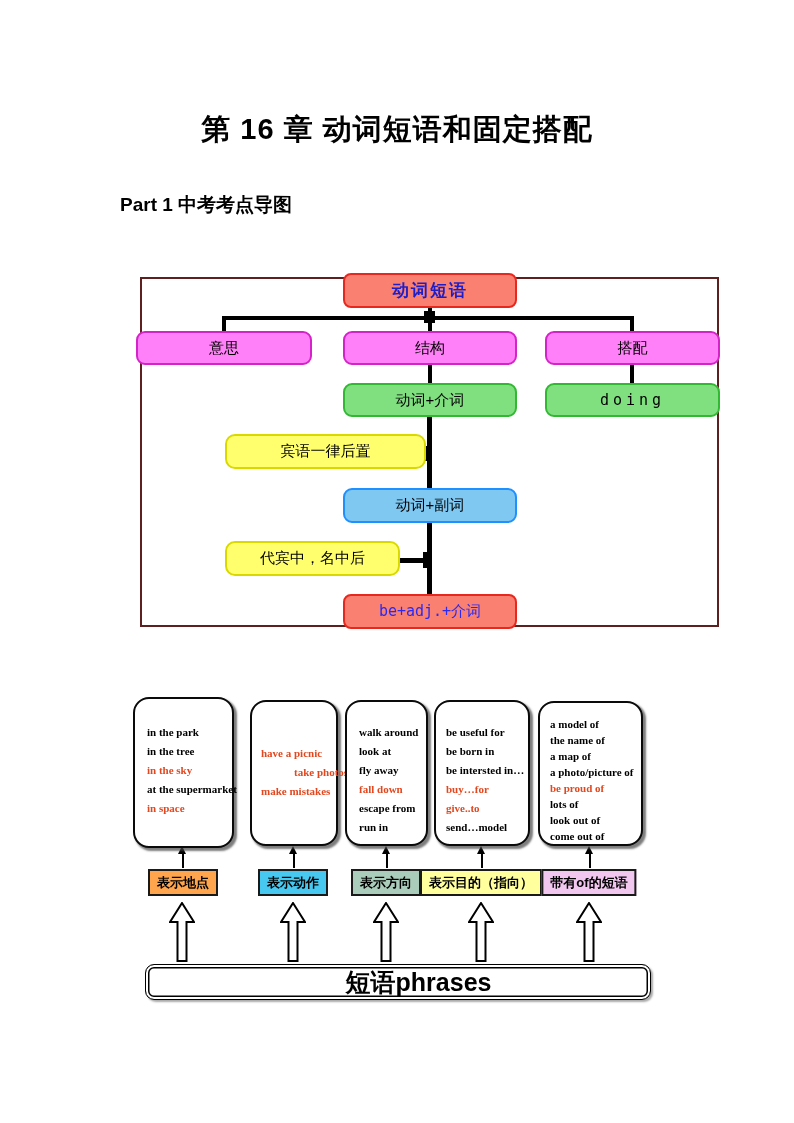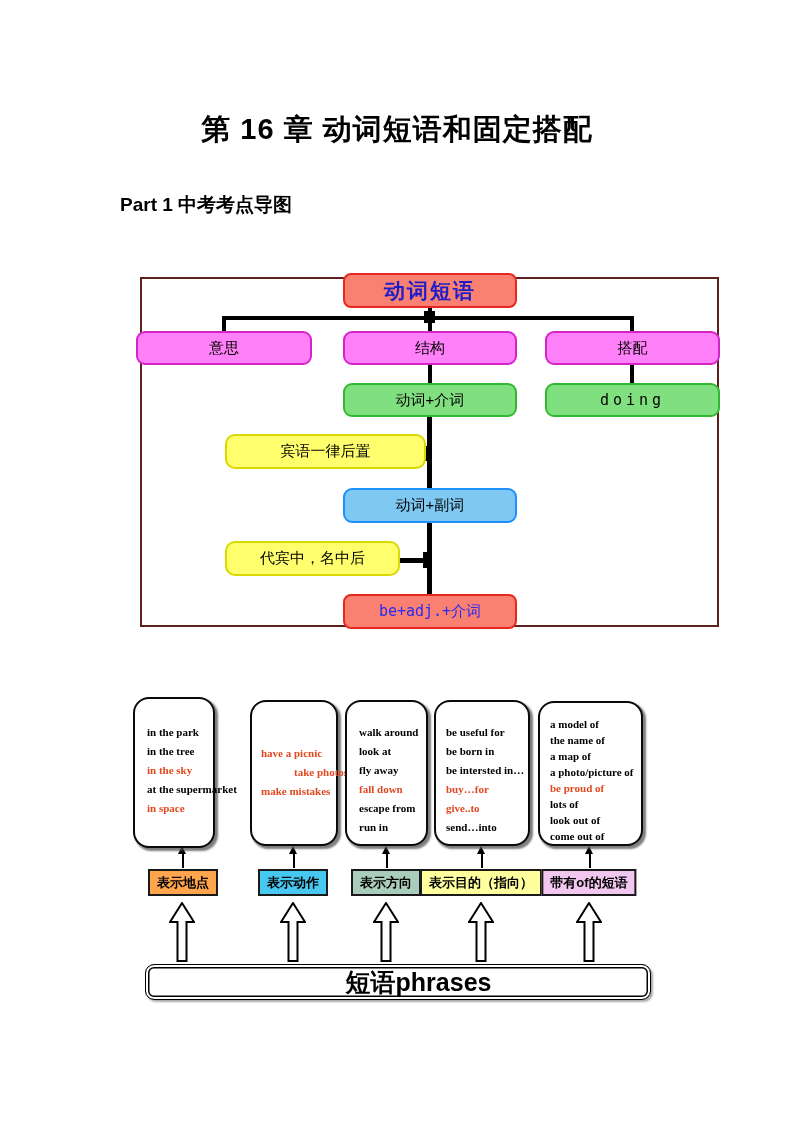--- a/index.html
+++ b/index.html
@@ -12,21 +12,21 @@
   #doc-title{left:0;top:110px;width:794px;text-align:center;font-size:29px;font-weight:bold;color:#000;letter-spacing:1px;}
   #part-heading{left:120px;top:192px;font-size:19px;font-weight:bold;color:#000;}
 
   
   #flow-frame{left:140px;top:277px;width:579px;height:350px;border:2px solid #5e1f1f;box-sizing:border-box;z-index:0;}
 
   .conn{position:absolute;background:#000;z-index:1;}
 
   .fbox{position:absolute;z-index:2;display:flex;align-items:center;justify-content:center;
         box-sizing:border-box;font-size:15px;color:#000;border-radius:9px;}
-  .fbox.root{font-weight:bold;font-size:21px;letter-spacing:2px;}
+  .fbox.root{font-weight:bold;font-size:17px;letter-spacing:2px;}
   .fbox.mono{font-family:"DejaVu Sans Mono",monospace;}
 
   
   .card{position:absolute;background:#fff;border:2.5px solid #0a0a0a;border-radius:16px;
         box-sizing:border-box;box-shadow:2.5px 2.5px 2px rgba(70,70,70,.7);z-index:2;}
   .cline{font-family:"Liberation Serif",serif;font-weight:bold;font-size:11px;color:#000;white-space:nowrap;}
   .card .body{line-height:19px;}
   .card.tight .body{line-height:16px;}
 
   
@@ -83,21 +83,21 @@
   <div class="fbox mono" style="left: 545px; top: 383px; width: 175px; height: 34px; border: 2.5px solid rgb(51, 184, 51); letter-spacing: 4px; background: rgb(128, 224, 128);">doing</div>
 
   <div class="fbox" style="left: 225px; top: 434px; width: 201px; height: 35px; border: 2.5px solid rgb(217, 217, 0); border-radius: 10px; background: rgb(255, 255, 110);">宾语一律后置</div>
 
   <div class="fbox" style="left: 343px; top: 488px; width: 174px; height: 35px; border: 2.5px solid rgb(30, 144, 255); background: rgb(126, 200, 242);">动词+副词</div>
 
   <div class="fbox" style="left: 225px; top: 541px; width: 175px; height: 35px; border: 2.5px solid rgb(217, 217, 0); border-radius: 10px; background: rgb(255, 255, 110);">代宾中，名中后</div>
 
   <div class="fbox mono" style="left: 343px; top: 594px; width: 174px; height: 35px; border: 2.5px solid rgb(232, 40, 30); border-radius: 8px; font-size: 15px; background: rgb(250, 128, 114); color: rgb(42, 42, 240);" data-fg="colors.be_adj_text">be+adj.+介词</div>
 
-  <div class="card" style="left:133px;top:697px;width:82px;height:151px">
+  <div class="card" style="left:133px;top:697px;width:101px;height:151px">
     <div class="body" style="padding:24px 0 0 12px">
       <div class="cline">in the park</div>
       <div class="cline">in the tree</div>
       <div class="cline" style="color: rgb(226, 72, 31);">in the sky</div>
       <div class="cline">at the supermarket</div>
       <div class="cline" style="color: rgb(226, 72, 31);">in space</div>
     </div>
   </div>
 
   <div class="card" style="left:250px;top:700px;width:88px;height:146px">
@@ -119,21 +119,21 @@
     </div>
   </div>
 
   <div class="card" style="left:434px;top:700px;width:96px;height:146px">
     <div class="body" style="padding:21px 0 0 10px">
       <div class="cline">be useful for</div>
       <div class="cline">be born in</div>
       <div class="cline">be intersted in…</div>
       <div class="cline" style="color: rgb(226, 72, 31);">buy…for</div>
       <div class="cline" style="color: rgb(226, 72, 31);">give..to</div>
-      <div class="cline">send…into</div>
+      <div class="cline">send…model</div>
     </div>
   </div>
 
   <div class="card tight" style="left:538px;top:701px;width:105px;height:145px">
     <div class="body" style="padding:13px 0 0 10px">
       <div class="cline">a model of</div>
       <div class="cline">the name of</div>
       <div class="cline">a map of</div>
       <div class="cline">a photo/picture of</div>
       <div class="cline" style="color: rgb(226, 72, 31);">be proud of</div>

